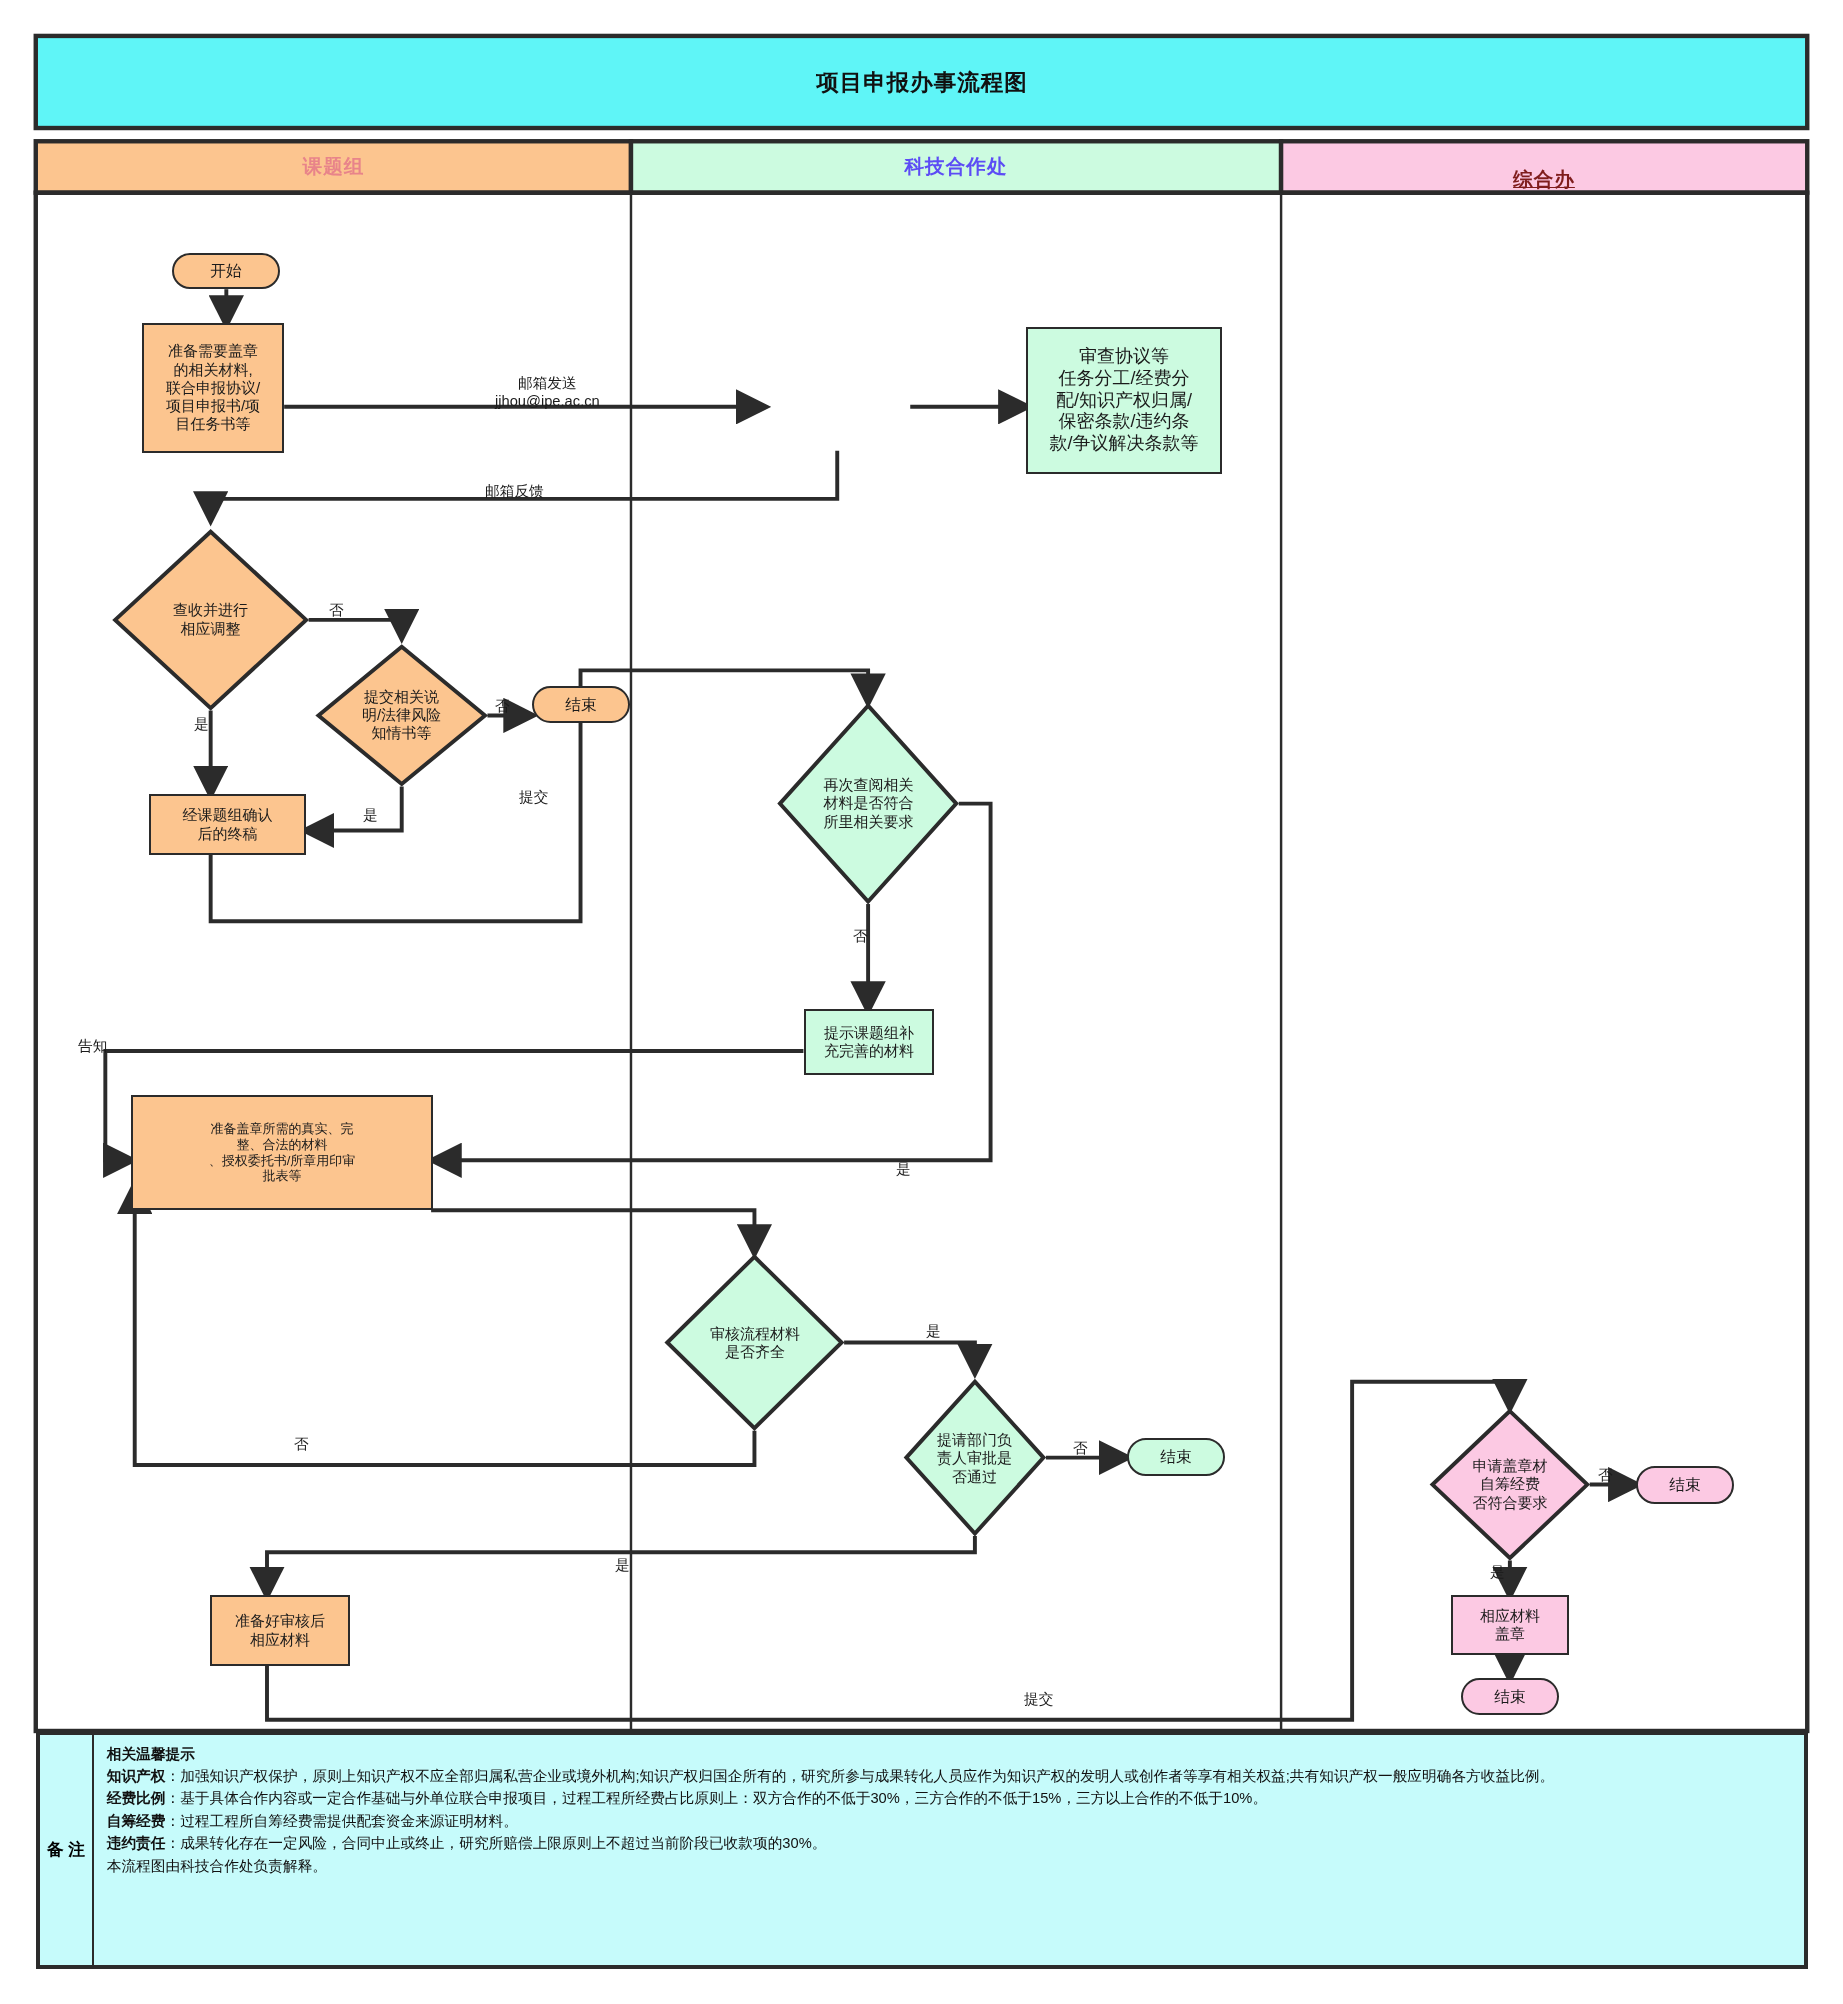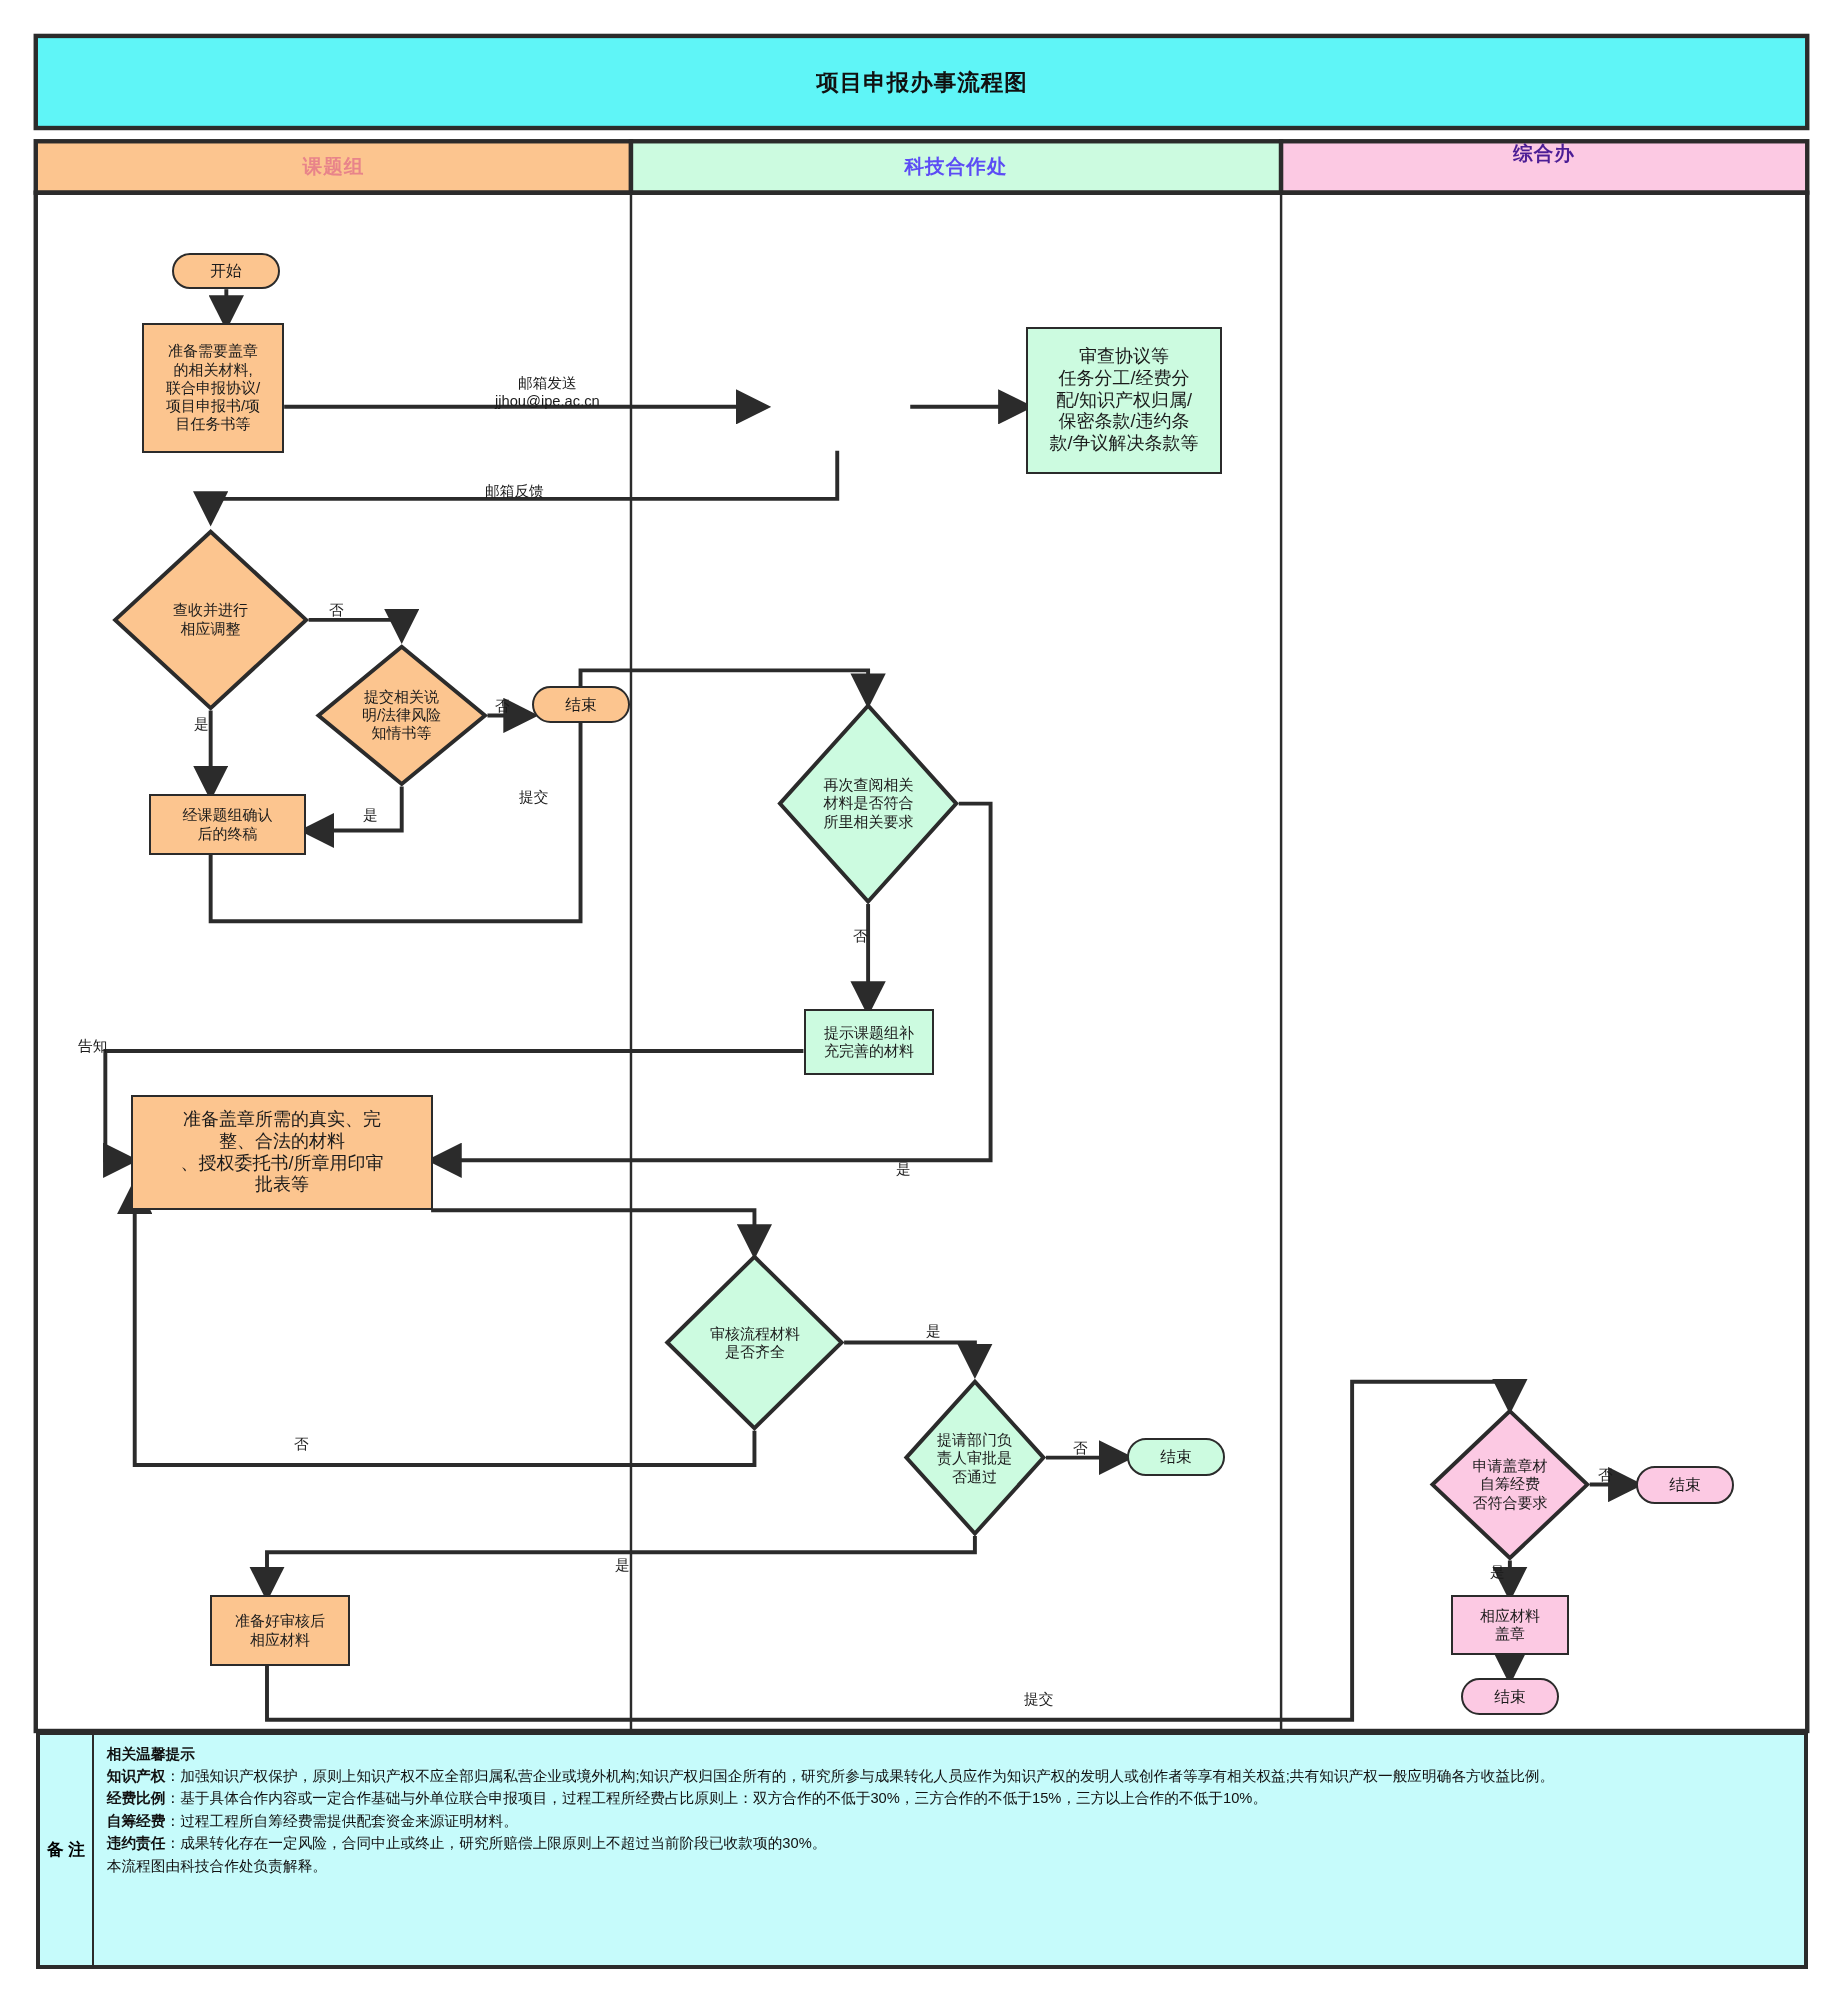--- a/index.html
+++ b/index.html
@@ -123,21 +123,21 @@
       <path d="M3082,3185 L3082,3255" marker-end="url(#arrow)"></path>
 
       <path d="M3082,3378 L3082,3425" marker-end="url(#arrow)"></path>
     </g>
   </svg>
 
   <div class="title-bar" style="left:36px;top:36px;width:1772px;height:92px;">项目申报办事流程图</div>
 
   <div class="lane-title" style="left:36px;top:141px;width:595px;height:51px;color:#e8848a;">课题组</div>
   <div class="lane-title" style="left:631px;top:141px;width:650px;height:51px;color:#5c4cf5;">科技合作处</div>
-  <div class="lane-title" style="left:1281px;top:128px;width:526px;height:51px;color:#4c1d95;">综合办</div>
+  <div class="lane-title" style="left:1281px;top:154px;width:526px;height:51px;color:#7f1d1d;text-decoration:underline;">综合办</div>
 
   <div class="node term" style="left:172px;top:253px;width:108px;height:36px;background:#fcc58f;font-size:15.7px;">开始</div>
 
   <div class="node proc" style="left:142px;top:323px;width:142px;height:130px;background:#fcc58f;">准备需要盖章
 的相关材料,
 联合申报协议/
 项目申报书/项
 目任务书等</div>
 
   <div class="diamond-label" style="left:132px;top:590px;width:157px;height:59px;">查收并进行
@@ -145,21 +145,21 @@
 
   <div class="diamond-label" style="left:329px;top:671px;width:145px;height:88px;">提交相关说
 明/法律风险
 知情书等</div>
 
   <div class="node term" style="left:532px;top:686px;width:98px;height:37px;background:#fcc58f;font-size:15.7px;">结束</div>
 
   <div class="node proc" style="left:149px;top:794px;width:157px;height:61px;background:#fcc58f;">经课题组确认
 后的终稿</div>
 
-  <div class="node proc" style="left:131px;top:1095px;width:302px;height:115px;background:#fcc58f;font-size:18px;">准备盖章所需的真实、完
+  <div class="node proc" style="left:131px;top:1095px;width:302px;height:115px;background:#fcc58f;font-size:13px;">准备盖章所需的真实、完
 整、合法的材料
 、授权委托书/所章用印审
 批表等</div>
 
   <div class="node proc" style="left:198px;top:1595px;width:140px;height:71px;background:#fcc58f;margin-left:12px;">准备好审核后
 相应材料</div>
 
 
   <div class="node proc" style="left:1026px;top:327px;width:196px;height:147px;background:#ccfbe0;font-size:18px;">审查协议等
 任务分工/经费分

